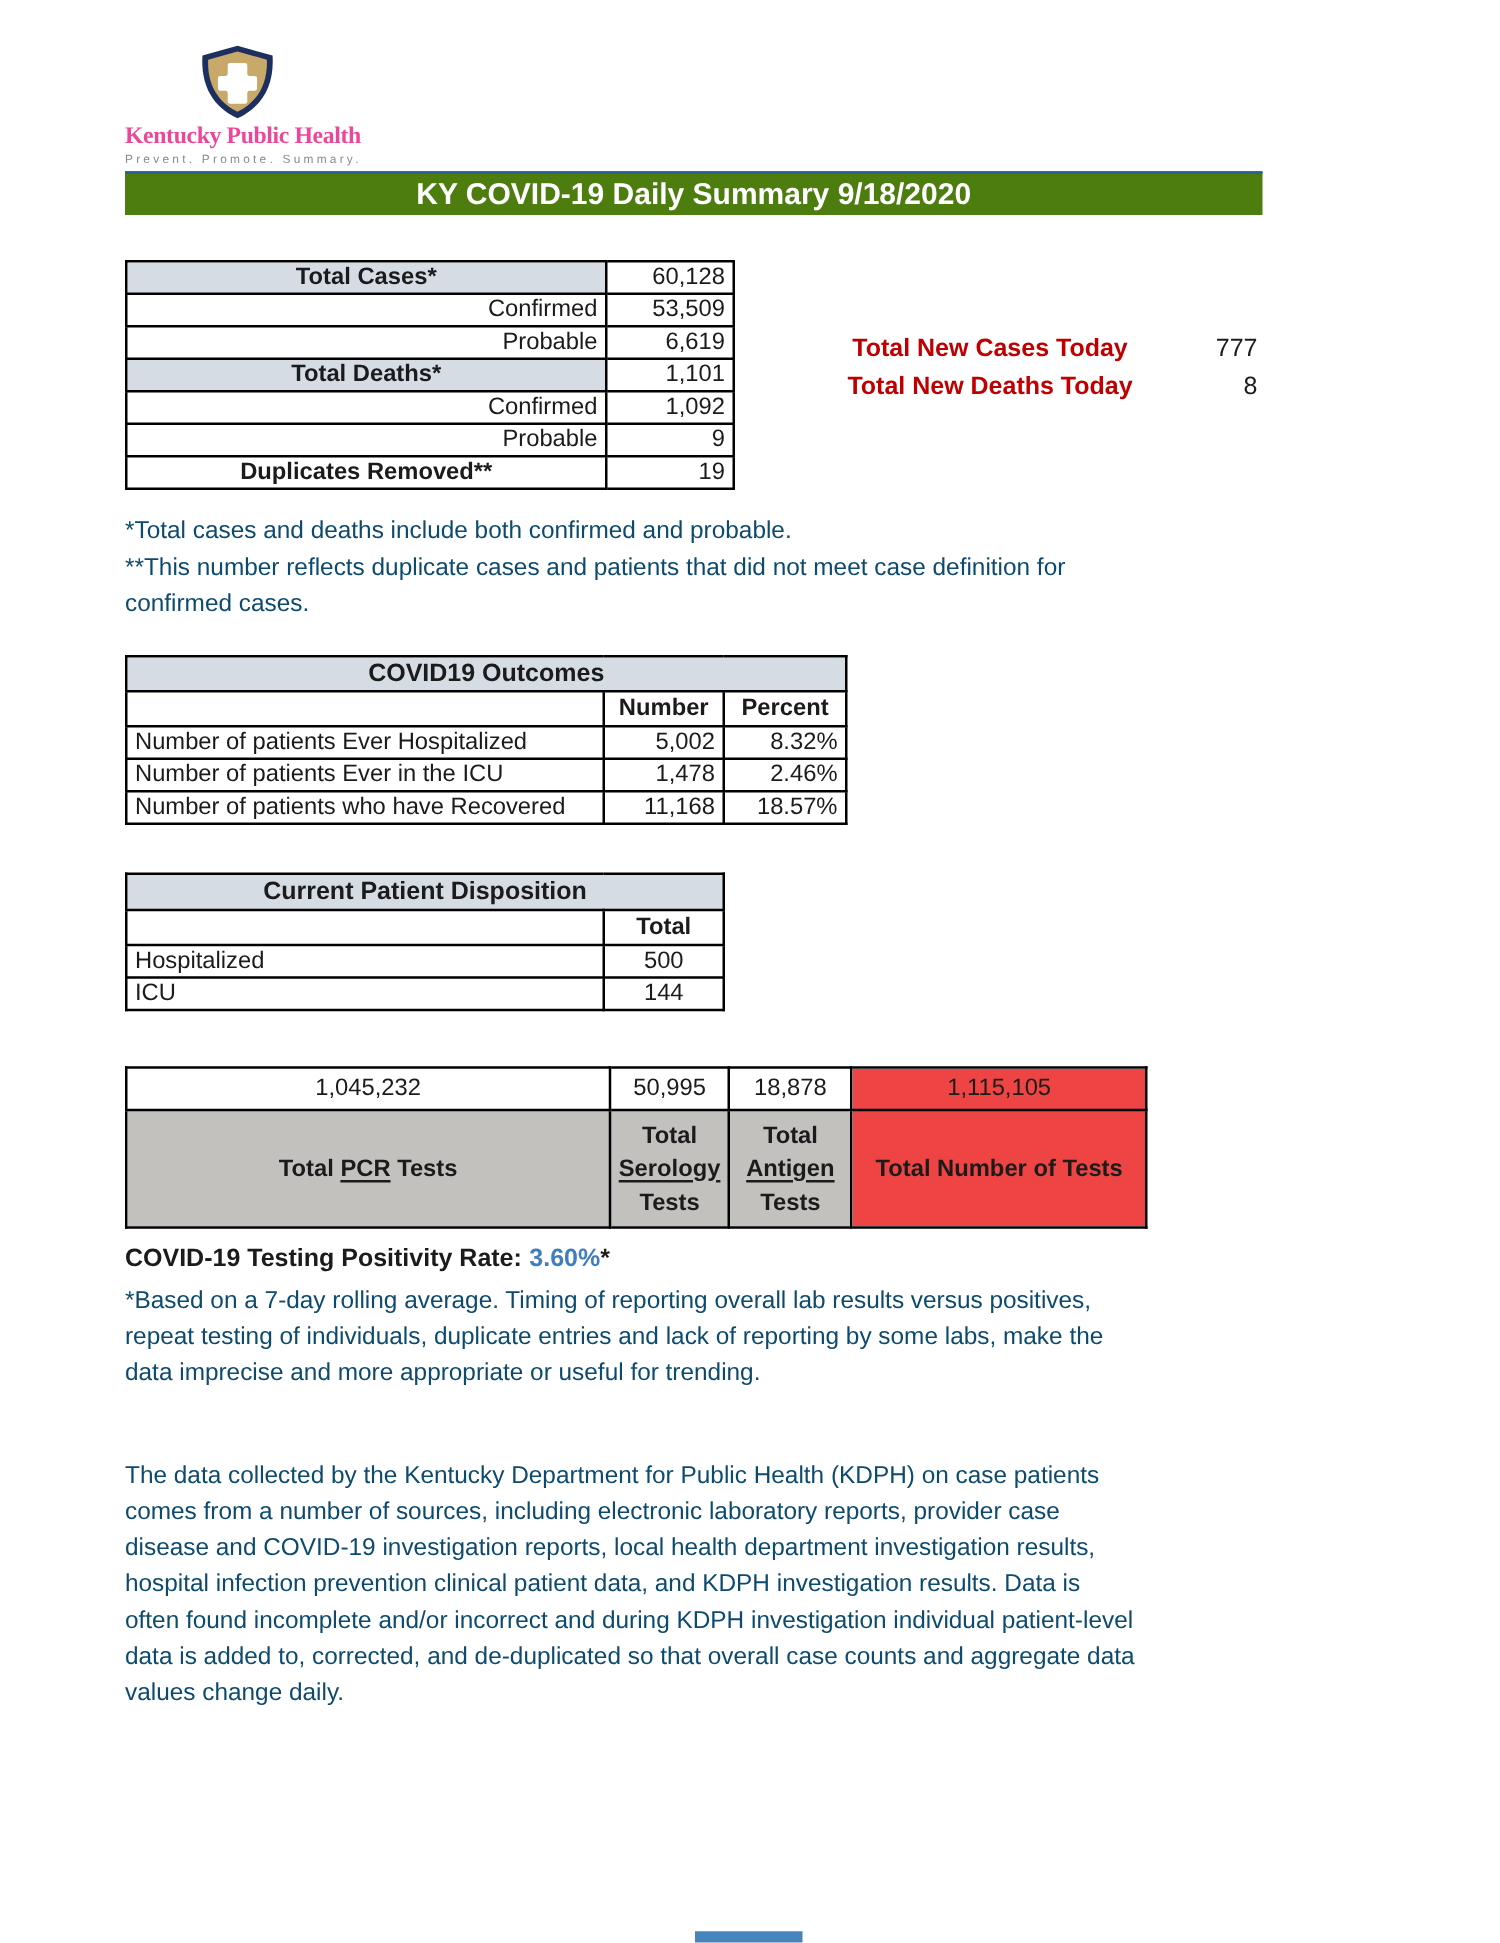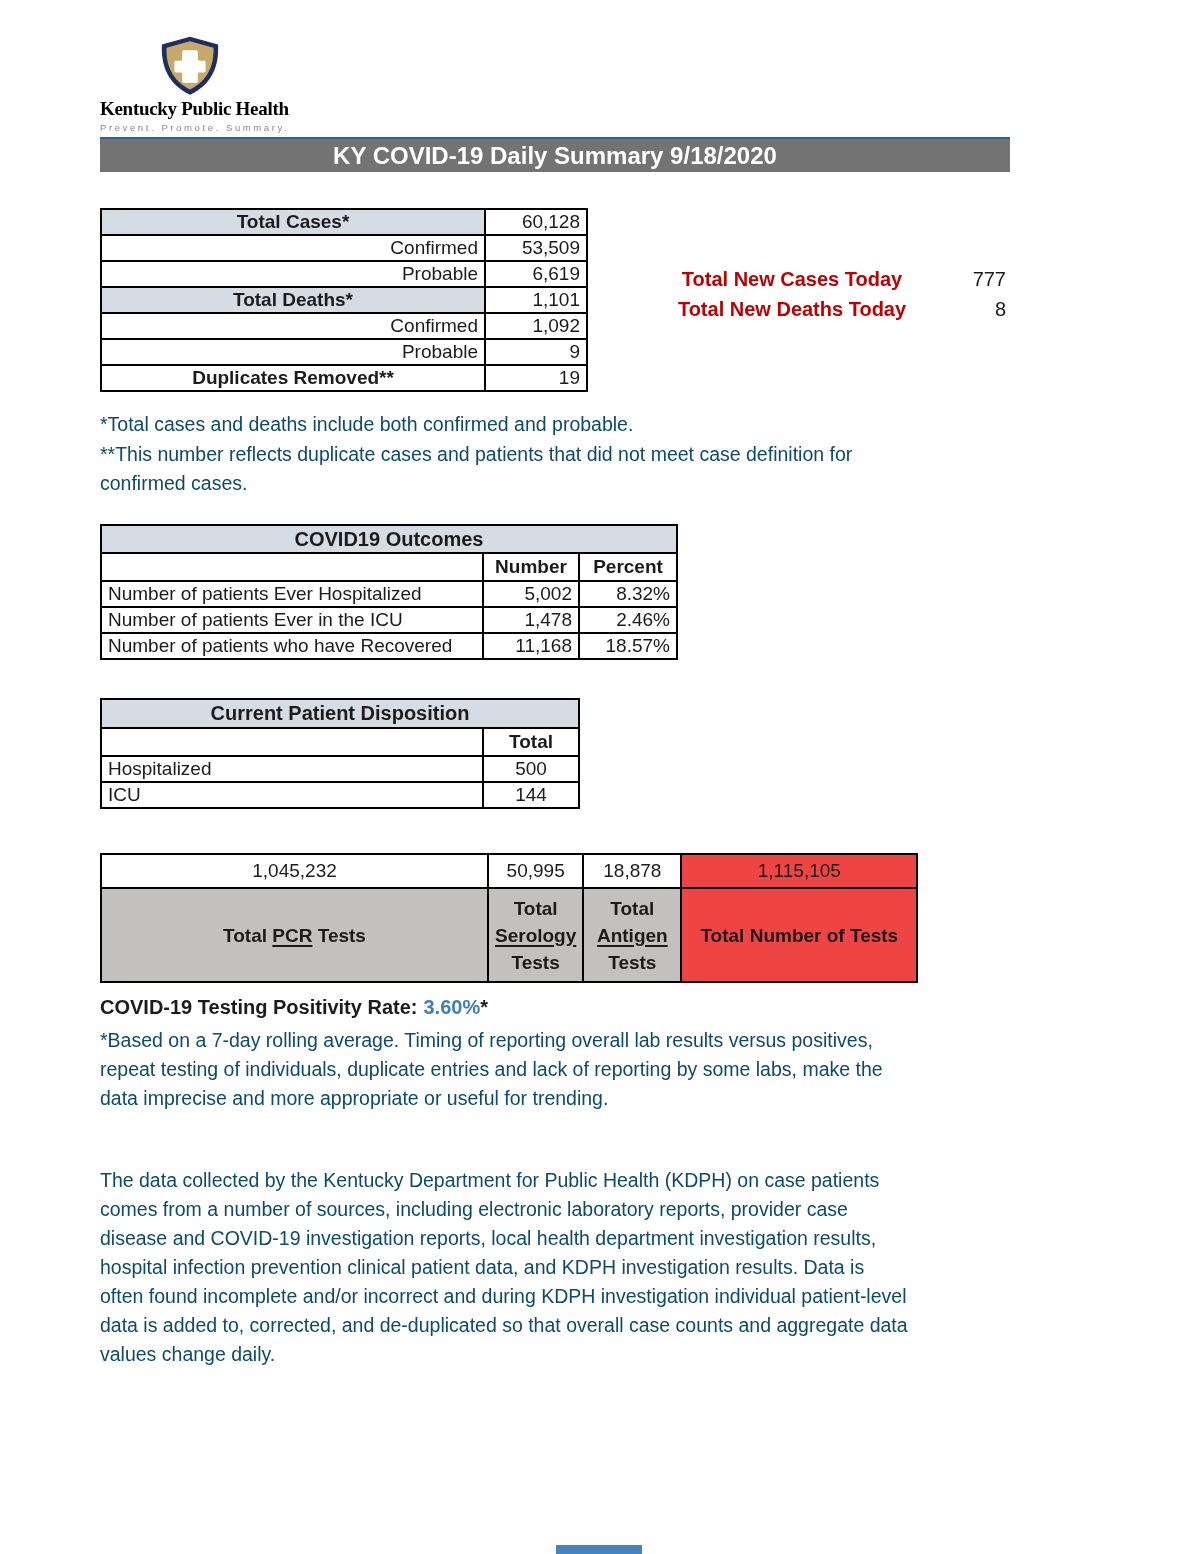--- a/index.html
+++ b/index.html
@@ -8,30 +8,30 @@
     font-family:"Liberation Sans","DejaVu Sans",sans-serif;color:#1b1b1b;
     overflow:hidden;
   }
   .abs{position:absolute;}
 
   
   .logo-block{left:100px;top:36px;width:180px;text-align:center;}
   .logo-shield{display:block;margin:0 auto 2px auto;}
   .logo-org{
     font-family:"Liberation Serif","DejaVu Serif",serif;
-    font-weight:bold;font-size:19px;color:#000000;white-space:nowrap;
+    font-weight:bold;font-size:19px;color:#ec4899;white-space:nowrap;
     letter-spacing:-0.3px;
   }
   .logo-tagline{
     font-size:9.5px;color:#8a8a8a;letter-spacing:2.6px;margin-top:2px;white-space:nowrap;
   }
 
   
   .banner{
-    left:100px;top:137px;width:910px;height:33px;background:#737373;
+    left:100px;top:137px;width:910px;height:33px;background:#4d7c0f;
     border-top:2px solid #2d5f93;
     color:#ffffff;font-weight:bold;font-size:24px;text-align:center;line-height:33px;
   }
 
   
   table{border-collapse:collapse;table-layout:fixed;}
   td,th{border:2px solid #000;font-size:19px;padding:0 6px;overflow:hidden;white-space:nowrap;}
   .hdr-fill{background:#d6dce4;}
   .bold{font-weight:bold;}
   .t-center{text-align:center;}

